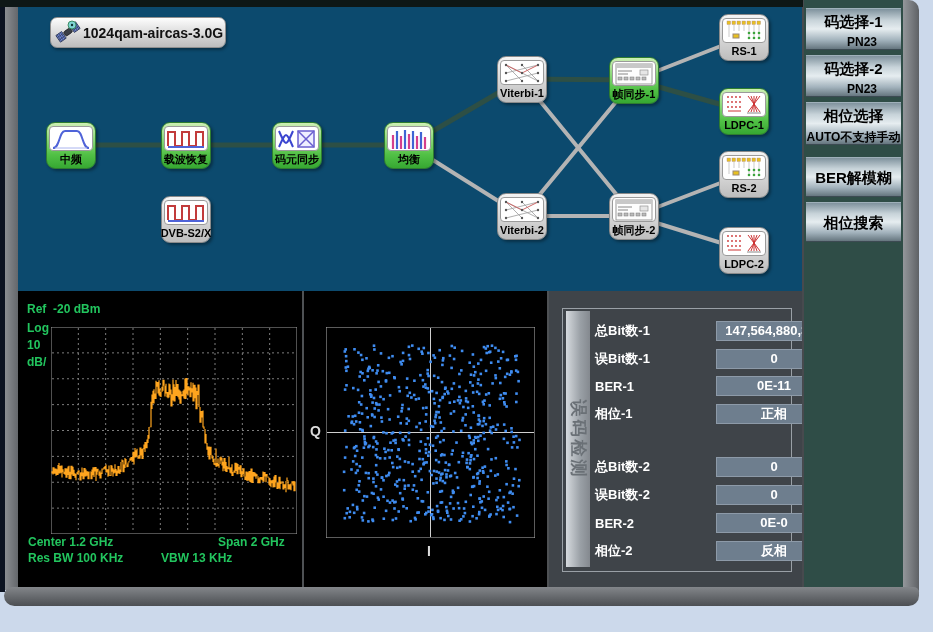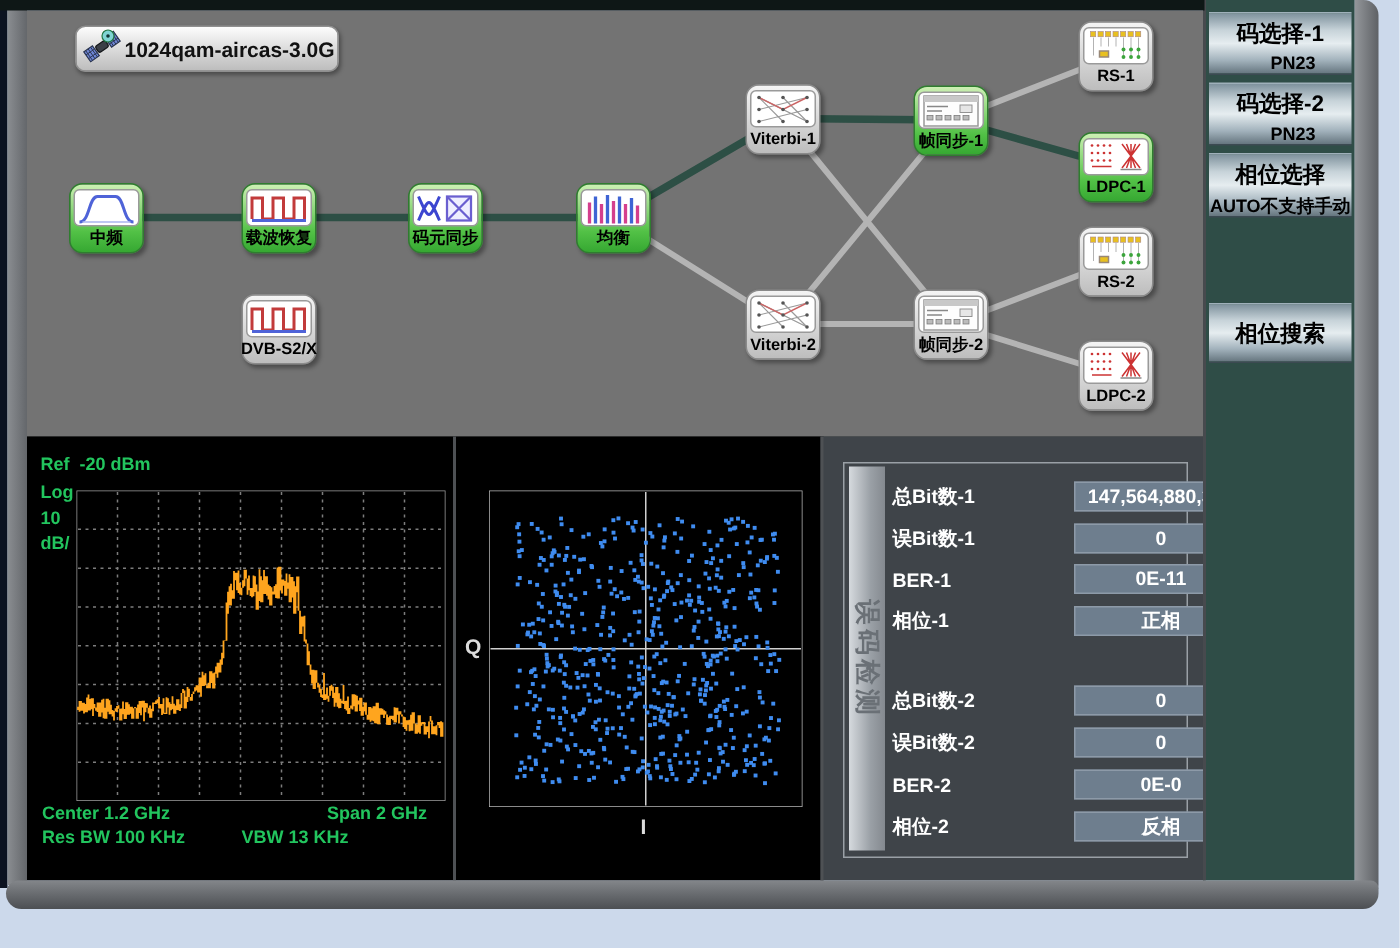--- a/index.html
+++ b/index.html
@@ -7,21 +7,21 @@
   .page{position:relative;width:933px;height:632px;background:#ccd9eb;overflow:hidden;}
 
   
   .left-dark-strip{position:absolute;left:0;top:0;width:5px;height:592px;background:#0b1220;}
   .top-dark-strip{position:absolute;left:0;top:0;width:803px;height:7px;background:#0e1716;z-index:6;}
   .frame-left{position:absolute;left:5px;top:5px;width:13px;height:585px;background:linear-gradient(90deg,#8a8d91,#64676b);}
   .frame-right{position:absolute;left:903px;top:0;width:16px;height:600px;background:linear-gradient(90deg,#94979b,#5e6165);border-radius:0 10px 10px 0;}
   .frame-bottom{position:absolute;left:4px;top:587px;width:915px;height:19px;background:linear-gradient(180deg,#83868a,#5c5f63 70%,#4c4f53);border-radius:10px 6px 12px 12px;z-index:5;}
 
   
-  .canvas{position:absolute;left:18px;top:7px;width:784px;height:284px;background:#737373;border-bottom:3px solid #3a3e41;}
+  .canvas{position:absolute;left:18px;top:7px;width:784px;height:284px;background:#0c4a6e;border-bottom:3px solid #3a3e41;}
   .edges{position:absolute;left:0;top:0;}
   .edge-a{stroke:#2d4f45;stroke-width:5;stroke-linecap:round;}
   .edge-i{stroke:#b4b4b4;stroke-width:4;stroke-linecap:round;}
 
   .src-btn{position:absolute;left:32px;top:10px;width:176px;height:31px;background:linear-gradient(180deg,#fdfdfd,#cfcfcf 70%,#bdbdbd);border:1px solid #8f8f8f;border-radius:7px;box-shadow:1px 2px 3px rgba(0,0,0,.35);display:flex;align-items:center;gap:2px;padding:0 4px;box-sizing:border-box;}
   .src-btn .txt{font-size:14px;font-weight:bold;color:#111;white-space:nowrap;}
 
   .node{position:absolute;width:50px;height:47px;border-radius:9px;box-shadow:2px 2px 3px rgba(0,0,0,.35);display:flex;flex-direction:column;align-items:center;box-sizing:border-box;padding-top:3px;}
   .node.green{background:linear-gradient(180deg,#cdf0b4,#52c146 70%,#36a832);border:1px solid #2f7d2f;}
   .node.gray{background:linear-gradient(180deg,#f4f4f4,#bdbdbd);border:1px solid #8a8a8a;}
@@ -1068,18 +1068,21 @@
       <div class="sub right">PN23</div>
     </div>
     <div class="sbtn" style="top:55px;height:40px">
       <div class="main">码选择-2</div>
       <div class="sub right">PN23</div>
     </div>
     <div class="sbtn" style="top:102px;height:41px">
       <div class="main">相位选择</div>
       <div class="sub">AUTO不支持手动</div>
     </div>
+    <div class="sbtn" style="top:157px;height:38px;line-height:32px">
+      <div class="main">BER解模糊</div>
+    </div>
     <div class="sbtn" style="top:202px;height:38px;line-height:32px">
       <div class="main">相位搜索</div>
     </div>
   </div>
 
 </div>
 
 </body></html>

